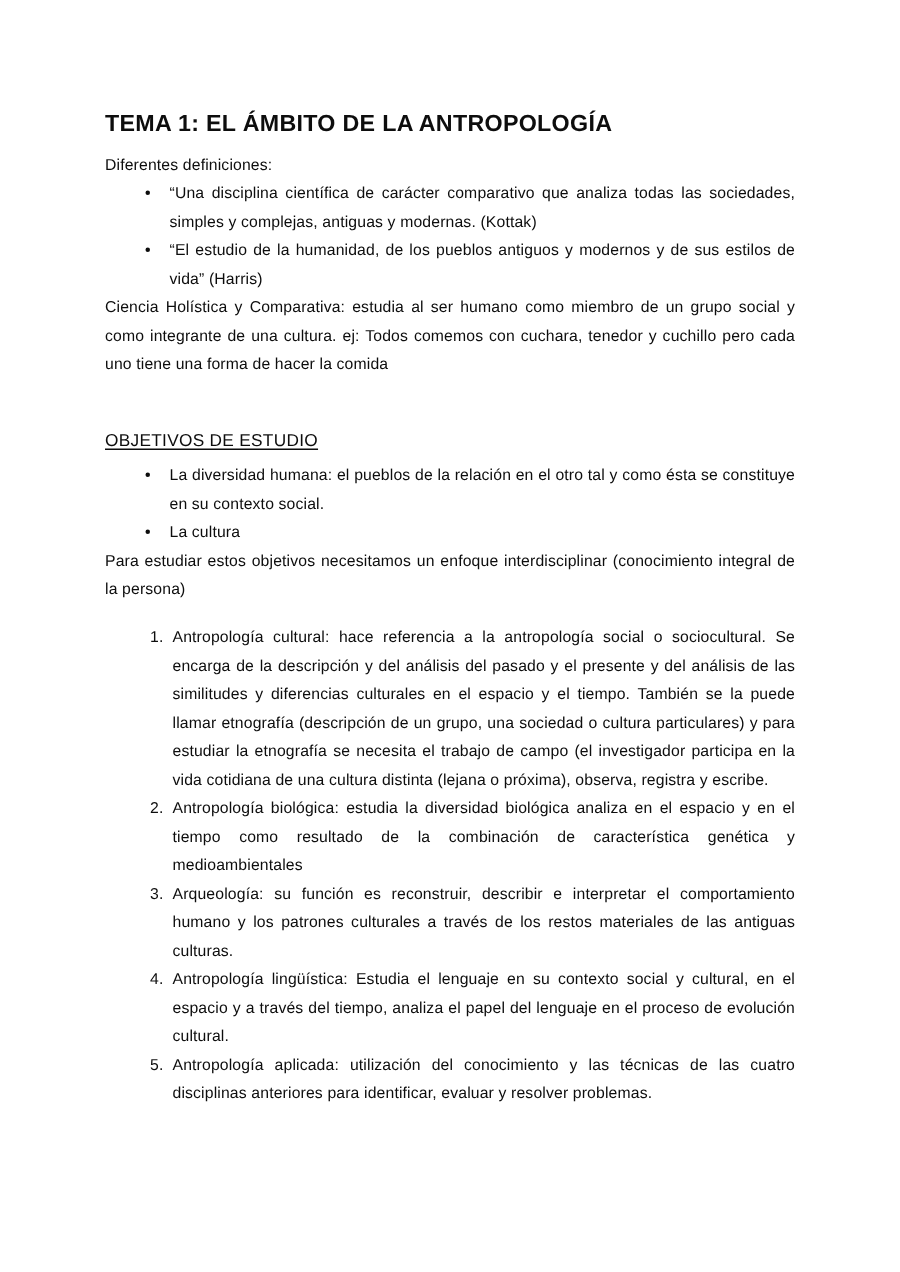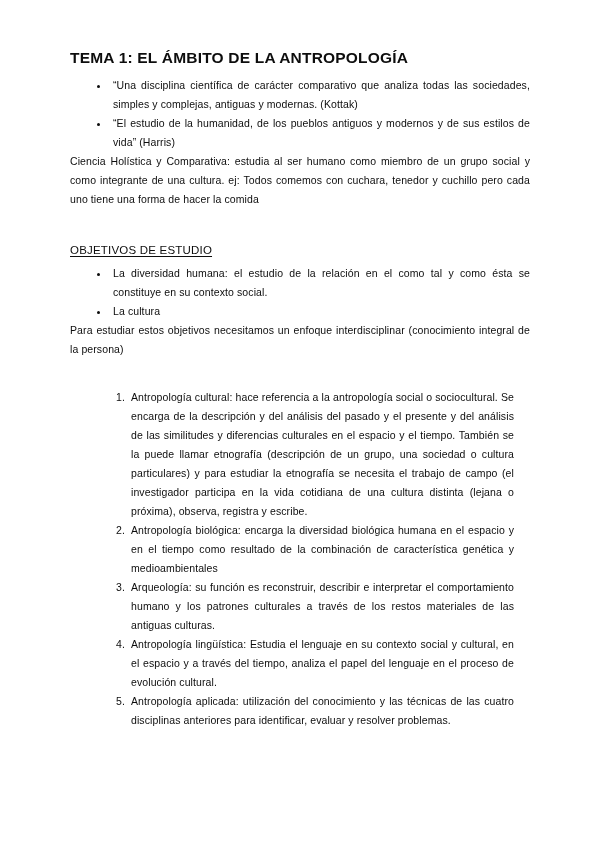--- a/index.html
+++ b/index.html
@@ -5,21 +5,21 @@
   html, body {
     margin: 0;
     padding: 0;
     background: #ffffff;
   }
   .page {
     position: relative;
     width: 600px;
     height: 848px;
     box-sizing: border-box;
-    padding: 49px 70px 0 70px;
+    padding: 74px 70px 0 70px;
     background: #ffffff;
     color: #0d0d0d;
     font-family: "Liberation Sans", sans-serif;
     overflow: hidden;
   }
   .doc-title {
     font-size: 15.5px;
     line-height: 18px;
     font-weight: 700;
     letter-spacing: 0.2px;
@@ -42,65 +42,66 @@
   }
   .body-text {
     margin: 0;
   }
   .bullet-list {
     margin: 0;
     padding-left: 40px;
     list-style-type: disc;
   }
   .numbered-list {
-    margin: 16px;
+    margin: 0;
     padding-left: 42px;
     list-style-type: decimal;
   }
   .bullet-list li, .numbered-list li {
     padding-left: 3px;
   }
   .spacer-15 { height: 15px; }
   .spacer-19 { height: 19px; }
   .spacer-13 { height: 13px; }
 </style>
 </head>
 <body>
 
 <div class="page">
 
   <h1 class="doc-title">TEMA 1: EL ÁMBITO DE LA ANTROPOLOGÍA</h1>
 
 
+  <p class="body-text">Diferentes definiciones:</p>
 
   <ul class="bullet-list">
     <li>“Una disciplina científica de carácter comparativo que analiza todas las sociedades, simples y complejas, antiguas y modernas. (Kottak)</li>
     <li>“El estudio de la humanidad, de los pueblos antiguos y modernos y de sus estilos de vida” (Harris)</li>
   </ul>
 
   <p class="body-text">Ciencia Holística y Comparativa: estudia al ser humano como miembro de un grupo social y como integrante de una cultura. ej: Todos comemos con cuchara, tenedor y cuchillo pero cada uno tiene una forma de hacer la comida</p>
 
   <div class="spacer-15"></div>
 
 
   <div class="spacer-19"></div>
 
   <h2 class="section-heading">OBJETIVOS DE ESTUDIO</h2>
 
   <ul class="bullet-list">
-    <li>La diversidad humana: el estudio de la relación en el como tal y como ésta se constituye en su contexto social.</li>
+    <li>La diversidad humana: el pueblos de la relación en el otro tal y como ésta se constituye en su contexto social.</li>
     <li>La cultura</li>
   </ul>
 
   <p class="body-text">Para estudiar estos objetivos necesitamos un enfoque interdisciplinar (conocimiento integral de la persona)</p>
 
   <div class="spacer-13"></div>
 
 
   <ol class="numbered-list">
     <li>Antropología cultural: hace referencia a la antropología social o sociocultural. Se encarga de la descripción y del análisis del pasado y el presente y del análisis de las similitudes y diferencias culturales en el espacio y el tiempo. También se la puede llamar etnografía (descripción de un grupo, una sociedad o cultura particulares) y para estudiar la etnografía se necesita el trabajo de campo (el investigador participa en la vida cotidiana de una cultura distinta (lejana o próxima), observa, registra y escribe.</li>
-    <li>Antropología biológica: encarga la diversidad biológica humana en el espacio y en el tiempo como resultado de la combinación de característica genética y medioambientales</li>
+    <li>Antropología biológica: estudia la diversidad biológica analiza en el espacio y en el tiempo como resultado de la combinación de característica genética y medioambientales</li>
     <li>Arqueología: su función es reconstruir, describir e interpretar el comportamiento humano y los patrones culturales a través de los restos materiales de las antiguas culturas.</li>
     <li>Antropología lingüística: Estudia el lenguaje en su contexto social y cultural, en el espacio y a través del tiempo, analiza el papel del lenguaje en el proceso de evolución cultural.</li>
     <li>Antropología aplicada: utilización del conocimiento y las técnicas de las cuatro disciplinas anteriores para identificar, evaluar y resolver problemas.</li>
   </ol>
 
 </div>
 
 </body></html>

